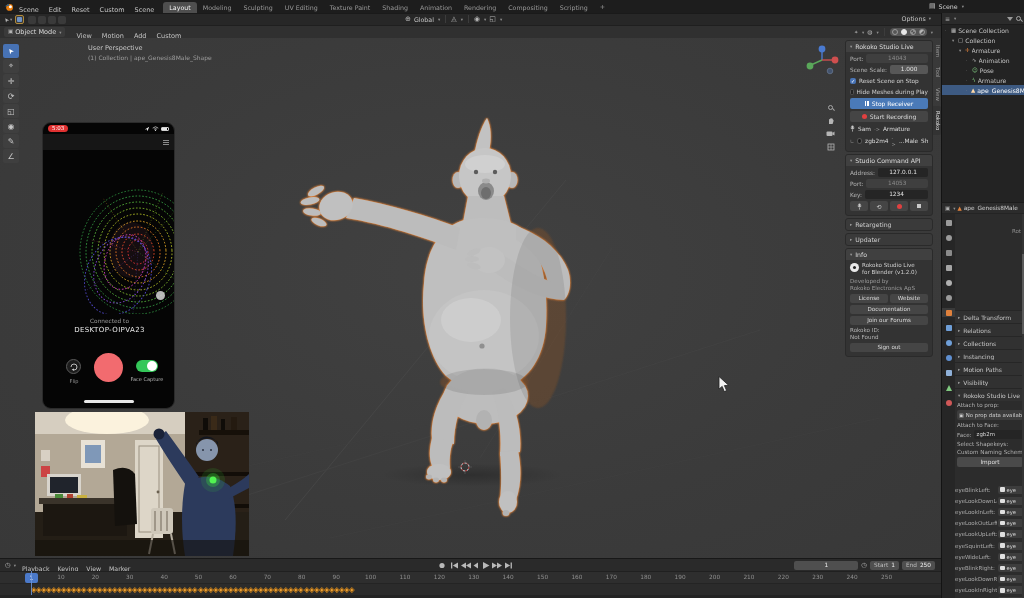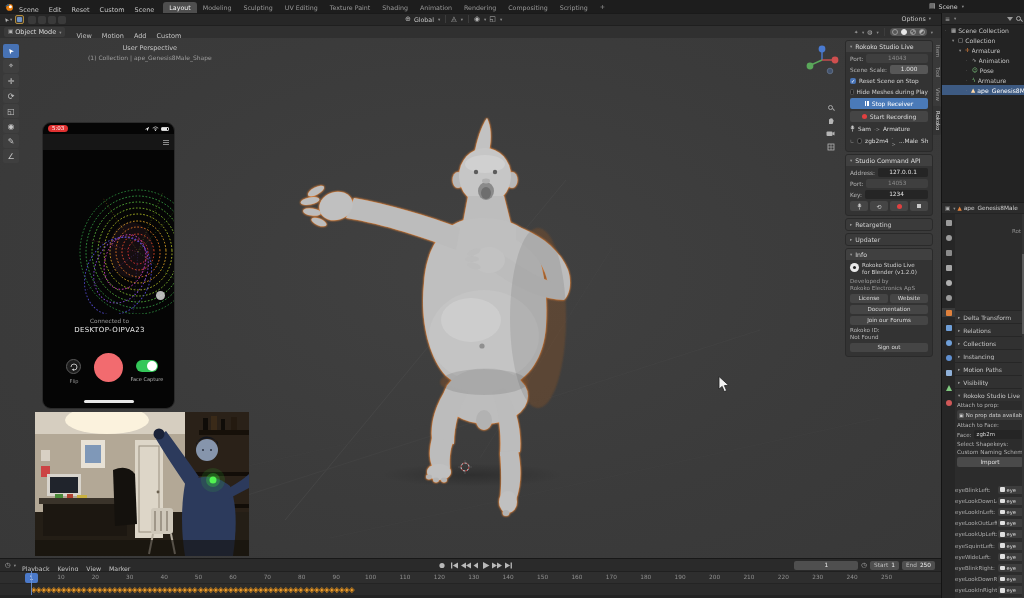--- a/index.html
+++ b/index.html
@@ -35,21 +35,21 @@
   #shading-cluster { margin-left:auto; display:flex; align-items:center; gap:3px; padding-right:4px; }
   .shade-dot { width:6px; height:6px; border-radius:50%; border:1px solid #9a9a9a; }
   .shade-dot.solid { background:#e8e8e8; border-color:#e8e8e8; }
   .shade-dot.mat  { background:conic-gradient(#888 0 25%,#555 0 50%,#888 0 75%,#555 0); border:1px solid #9a9a9a;}
   .shade-dot.rend { background:linear-gradient(135deg,#bbb 40%,#555 60%); }
   .shade-pill { background:#565656; border-radius:5px; padding:1px 2px; display:flex; gap:3px; }
 
   
   #viewport { left:0; top:38px; width:941px; height:520px;
     background:radial-gradient(ellipse at 50% 45%, #414141 0%, #3b3b3b 60%, #383838 100%); overflow:hidden; }
-  #view-info div:first-child { font-size:6.5px; color:#c9c9c9;text-align:center; }
+  #view-info div:first-child { font-size:6.5px; color:#c9c9c9; }
   #view-info div:last-child  { font-size:6px; color:#9d9d9d; margin-top:2px; }
 
   #left-toolbar { left:3px; top:6px; display:flex; flex-direction:column; gap:1px; }
   .tl-btn { width:16px; height:14px; background:#3f3f3f; border-radius:2px; display:flex; align-items:center; justify-content:center; font-size:8px; color:#c5c5c5; }
   .tl-btn.active { background:#4772b4; color:#fff; }
 
   #nav-gizmo { right:101px; top:4px; }
   .view-ic { position:absolute; right:105px; width:11px; height:11px; display:flex; align-items:center; justify-content:center; }
 
   

